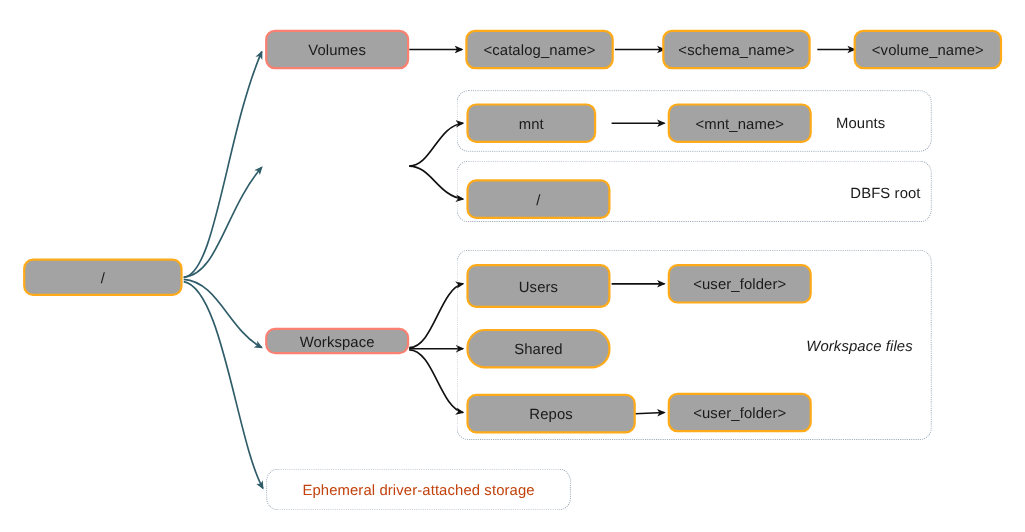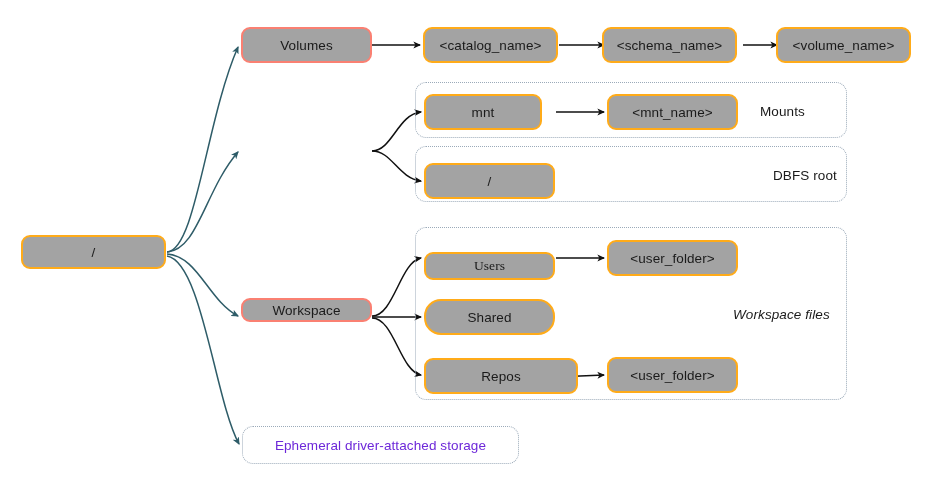--- a/index.html
+++ b/index.html
@@ -64,21 +64,21 @@
   }
   .ephemeral {
     position: absolute;
     box-sizing: border-box;
     border: 1.6px dotted #9BAAB9;
     border-radius: 11px;
     display: flex;
     align-items: center;
     justify-content: center;
     font-size: 13.5px;
-    color: #6d28d9;
+    color: #c2410c;
     background: #ffffff;
     z-index: 3;
     white-space: nowrap;
     letter-spacing: 0.1px;
   }
 </style>
 </head>
 <body>
 
 <div id="canvas">
@@ -137,21 +137,21 @@
   <div class="node orange" style="left:602px; top:27px; width:135px; height:36px;">&lt;schema_name&gt;</div>
 
   <div class="node orange" style="left:776px; top:27px; width:135px; height:36px;">&lt;volume_name&gt;</div>
 
   <div class="node orange" style="left:424px; top:94px; width:118px; height:36px;">mnt</div>
 
   <div class="node orange" style="left:607px; top:94px; width:131px; height:36px;">&lt;mnt_name&gt;</div>
 
   <div class="node orange" style="left:424px; top:163px; width:131px; height:36px;">/</div>
 
-  <div class="node orange" style="left:424px; top:252px; width:131px; height:28px;font-family:Liberation Serif, serif;">Users</div>
+  <div class="node orange" style="left:424px; top:240px; width:131px; height:40px;">Users</div>
 
   <div class="node orange" style="left:607px; top:240px; width:131px; height:36px;">&lt;user_folder&gt;</div>
 
   <div class="node orange" style="left:424px; top:299px; width:131px; height:36px;border-radius:17px;">Shared</div>
 
   <div class="node orange" style="left:424px; top:358px; width:154px; height:36px;">Repos</div>
 
   <div class="node orange" style="left:607px; top:357px; width:131px; height:36px;">&lt;user_folder&gt;</div>
 
   <div class="ephemeral" style="left:242px; top:426px; width:277px; height:38px;">Ephemeral driver-attached storage</div>

